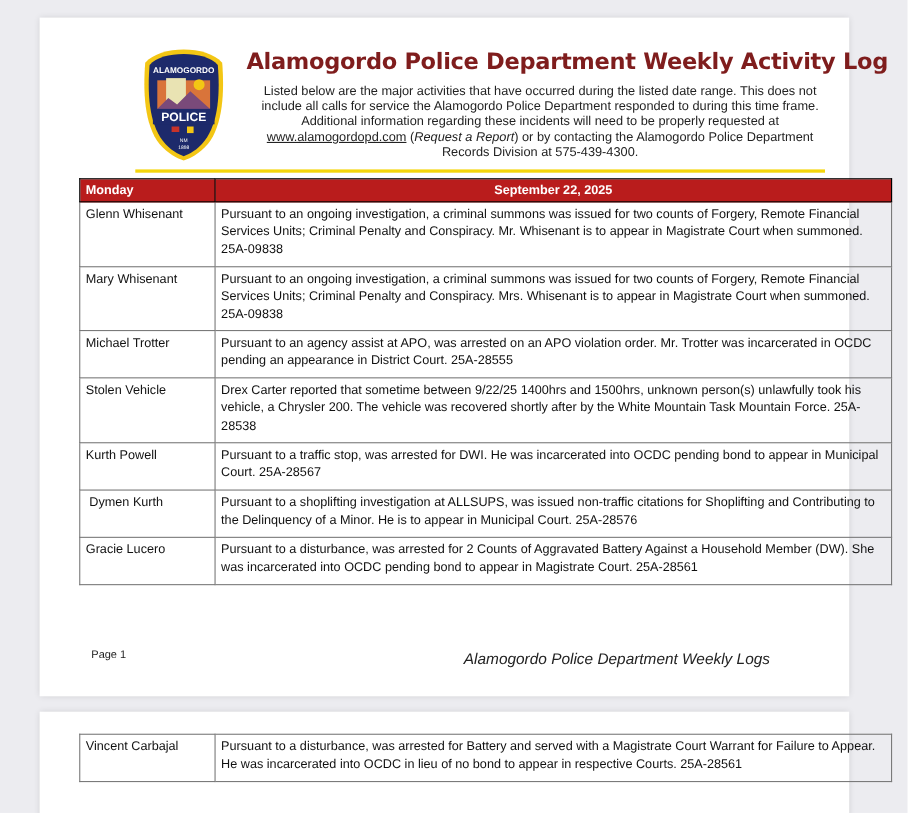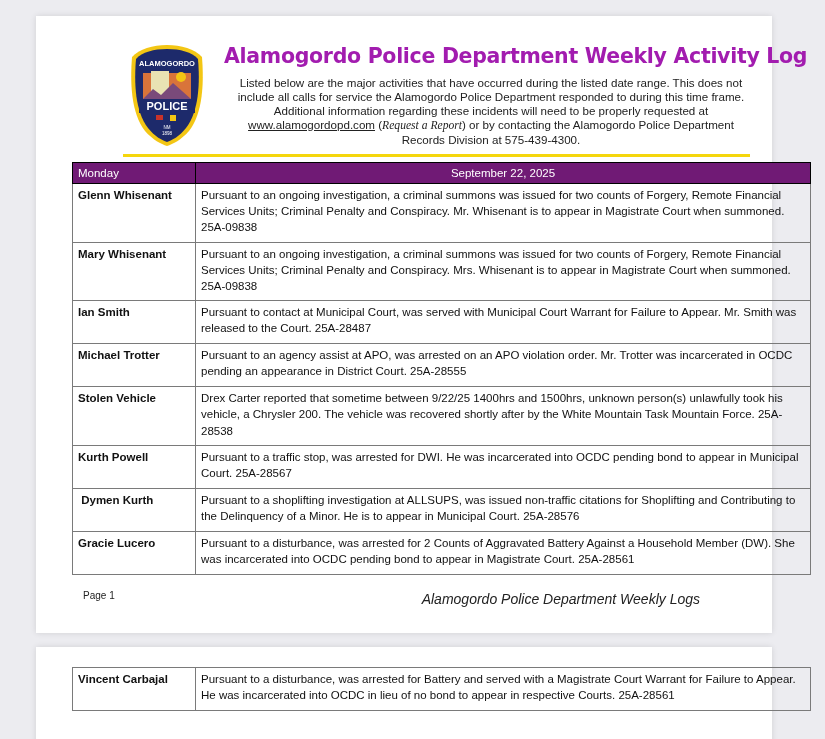--- a/index.html
+++ b/index.html
@@ -14,44 +14,44 @@
     box-shadow:0 0 6px rgba(0,0,0,0.12);
     margin-left:24px;
   }
   #page1 { top:16px; height:617px; }
   #page2 { top:647px; height:120px; }
 
   .logo { position:absolute; left:93px; top:27px; width:76px; height:105px; }
 
   .title {
     position:absolute; left:188px; top:28px; width:540px; text-align:center;
-    font-family:"DejaVu Sans", sans-serif; font-weight:bold; font-size:20.5px; color:#a21caf;
+    font-family:"DejaVu Sans", sans-serif; font-weight:bold; font-size:20.5px; color:#7f1d1d;
     letter-spacing:-0.3px; white-space:nowrap;
   }
   .intro {
     position:absolute; left:190px; top:60px; width:530px; text-align:center;
     font-family:"Liberation Sans", sans-serif; font-size:11.6px; line-height:14px; color:#222;
   }
   .intro .link { text-decoration:underline;text-align:center; }
-  .intro .em { font-style:italic;font-family:Liberation Serif, serif; }
+  .intro .em { font-style:italic; }
   .yellow-rule { position:absolute; left:87px; top:138px; width:627px; height:3px; background:#f5d60c; }
 
   table.log {
     position:absolute; left:36px; border-collapse:collapse; width:739px;
     font-family:"Liberation Sans", sans-serif; font-size:11.5px; color:#111;
     table-layout:fixed;
   }
   #table1 { top:146px; }
   #table2 { top:20px; }
   table.log col.c1 { width:123px; }
   table.log td {
     border:1px solid #7a7a7a; vertical-align:top; padding:3px 5px 6px 5px; line-height:16.2px;
   }
-  table.log td.name { font-weight:bold; }
-  table.log tr.hdr td { background:#701a75; color:#fff; font-weight:normal; border-color:#000; padding:2px 5px 2px 5px; line-height:16px; }
+  table.log td.name { font-weight:normal; }
+  table.log tr.hdr td { background:#b91c1c; color:#fff; font-weight:bold; border-color:#000; padding:2px 5px 2px 5px; line-height:16px; }
   table.log tr.hdr td.date { text-align:center; }
   table.log tr.r2 td { height:33px; }
 
   .footer-left { position:absolute; left:36px; top:574px; font-size:10px; color:#222;padding-left:11px; }
   .footer-right { position:absolute; right:72px; top:575px; font-size:14px; font-style:italic; color:#222; }
 </style>
 </head>
 <body>
 
 <div class="page" id="page1">
@@ -93,24 +93,20 @@
     </tr>
     <tr class="r2">
       <td class="name">Glenn Whisenant</td>
       <td>Pursuant to an ongoing investigation, a criminal summons was issued for two counts of Forgery, Remote Financial Services Units; Criminal Penalty and Conspiracy. Mr. Whisenant is to appear in Magistrate Court when summoned. 25A-09838</td>
     </tr>
     <tr class="r2">
       <td class="name">Mary Whisenant</td>
       <td>Pursuant to an ongoing investigation, a criminal summons was issued for two counts of Forgery, Remote Financial Services Units; Criminal Penalty and Conspiracy. Mrs. Whisenant is to appear in Magistrate Court when summoned. 25A-09838</td>
     </tr>
     <tr class="r2">
-      <td class="name">Ian Smith</td>
-      <td>Pursuant to contact at Municipal Court, was served with Municipal Court Warrant for Failure to Appear. Mr. Smith was released to the Court. 25A-28487</td>
-    </tr>
-    <tr class="r2">
       <td class="name">Michael Trotter</td>
       <td>Pursuant to an agency assist at APO, was arrested on an APO violation order. Mr. Trotter was incarcerated in OCDC pending an appearance in District Court. 25A-28555</td>
     </tr>
     <tr class="r2">
       <td class="name">Stolen Vehicle</td>
       <td>Drex Carter reported that sometime between 9/22/25 1400hrs and 1500hrs, unknown person(s) unlawfully took his vehicle, a Chrysler 200.  The vehicle was recovered shortly after by the White Mountain Task Mountain Force. 25A-28538</td>
     </tr>
     <tr class="r2">
       <td class="name">Kurth Powell</td>
       <td>Pursuant to a traffic stop, was arrested for DWI. He was incarcerated into OCDC pending bond to appear in Municipal Court. 25A-28567</td>

